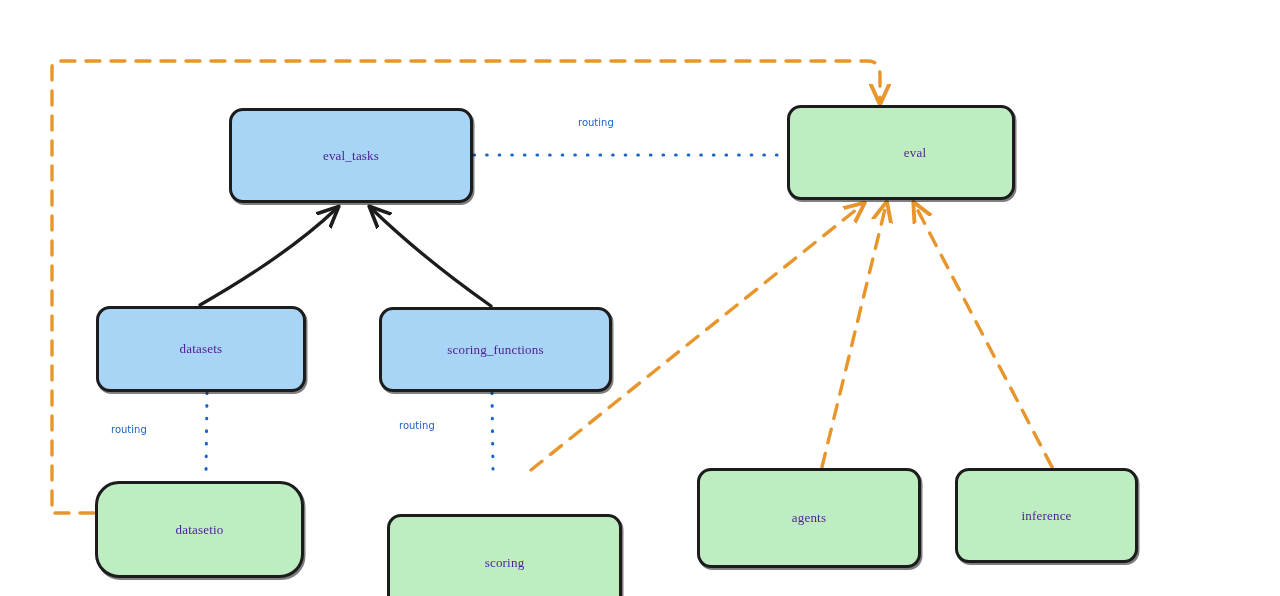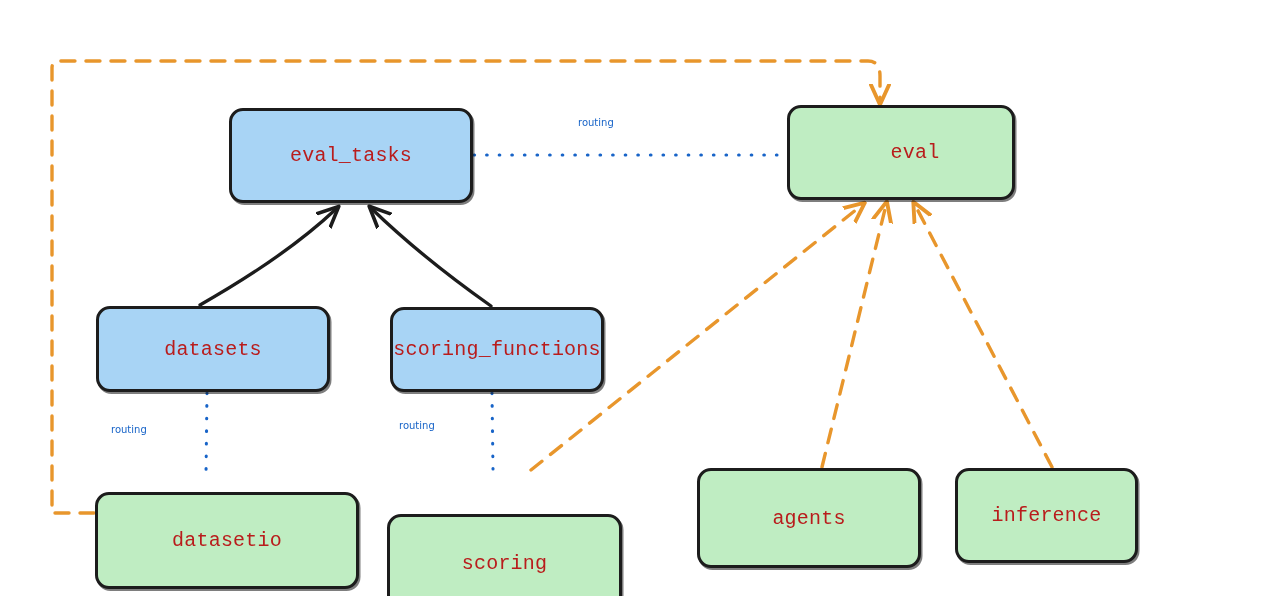--- a/index.html
+++ b/index.html
@@ -26,23 +26,23 @@
     pointer-events: none;
   }
   .node {
     position: absolute;
     box-sizing: border-box;
     border: 3px solid #1c1c1c;
     border-radius: 14px;
     display: flex;
     align-items: center;
     justify-content: center;
-    font-family: Liberation Mono, monospace;
-    font-size: 20px;
-    color: #b91c1c;
+    font-family: Liberation Serif, serif;
+    font-size: 13px;
+    color: #4c1d95;
     letter-spacing: 0.2px;
     box-shadow: 1.5px 2px 0 rgba(20,20,20,0.55);
   }
   .node.blue  { background: #a8d4f5; }
   .node.green { background: #bfedc2; }
   .node-label {
     pointer-events: none;
     user-select: none;
     white-space: nowrap;
   }
@@ -90,29 +90,29 @@
   </svg>
 
   <div class="node blue" style="left:229px; top:108px; width:244px; height:95px;">
     <span class="node-label">eval_tasks</span>
   </div>
 
   <div class="node green" style="left:787px; top:105px; width:228px; height:95px;padding-left:28px;">
     <span class="node-label">eval</span>
   </div>
 
-  <div class="node blue" style="left:96px; top:306px; width:234px; height:86px;">
+  <div class="node blue" style="left:96px; top:306px; width:210px; height:86px;">
     <span class="node-label">datasets</span>
   </div>
 
-  <div class="node blue" style="left:390px; top:307px; width:214px; height:85px;">
+  <div class="node blue" style="left:379px; top:307px; width:233px; height:85px;">
     <span class="node-label">scoring_functions</span>
   </div>
 
-  <div class="node green" style="left:95px; top:492px; width:264px; height:97px;">
+  <div class="node green" style="left:95px; top:481px; width:209px; height:97px;border-radius:24px;">
     <span class="node-label">datasetio</span>
   </div>
 
   <div class="node green" style="left:387px; top:470px; width:235px; height:98px;margin-top:44px;">
     <span class="node-label">scoring</span>
   </div>
 
   <div class="node green" style="left:697px; top:468px; width:224px; height:100px;">
     <span class="node-label">agents</span>
   </div>

